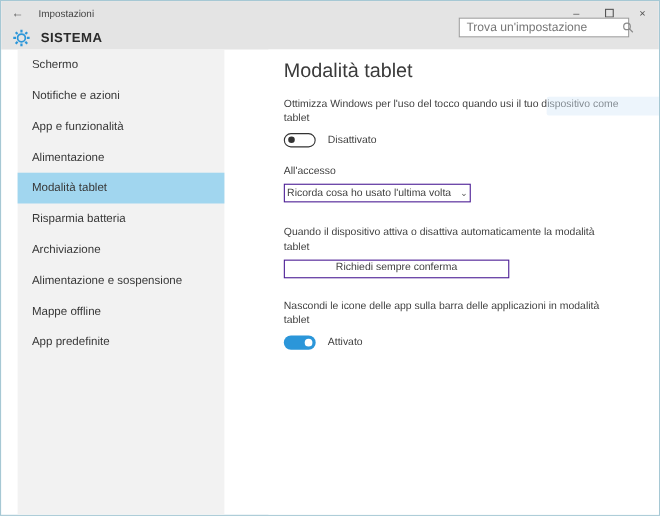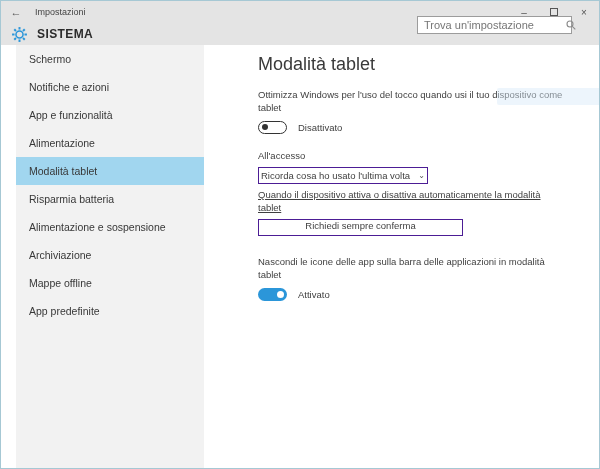--- a/index.html
+++ b/index.html
@@ -64,21 +64,21 @@
   .dropdown{
     height:17px; border:1px solid #4c1d95; background:#fff;
     display:flex; align-items:center; padding:0 2px; margin-top:5px;
     font-size:9.5px; color:#3f3f3f; white-space:nowrap; overflow:hidden;
   }
   .dd-1{ width:170px; }
   .dd-2{ width:205px;flex-direction:column; }
   .chevron{ margin-left:auto; font-size:8px; color:#555; padding-left:6px; }
 
   .mt-allaccesso{ margin-top:15px; }
-  .mt-quando{ margin-top:4px;text-decoration:underline; }
+  .mt-quando{ margin-top:21px; }
   .mt-nascondi{ margin-top:19px; }
 
   .watermark{
     position:absolute; left:253px; top:43px; width:112px; height:17px;
     background:rgba(214,233,248,0.45); border-radius:2px;
   }
 </style>
 </head>
 <body>
 
@@ -142,24 +142,24 @@
         <div class="side-item">
           <span>Alimentazione</span>
         </div>
         <div class="side-item selected">
           <span>Modalità tablet</span>
         </div>
         <div class="side-item">
           <span>Risparmia batteria</span>
         </div>
         <div class="side-item">
+          <span>Archiviazione</span>
+        </div>
+        <div class="side-item">
           <span>Alimentazione e sospensione</span>
-        </div>
-        <div class="side-item">
-          <span>Archiviazione</span>
         </div>
         <div class="side-item">
           <span>Mappe offline</span>
         </div>
         <div class="side-item">
           <span>App predefinite</span>
         </div>
       </div>
 
     <div class="content">

